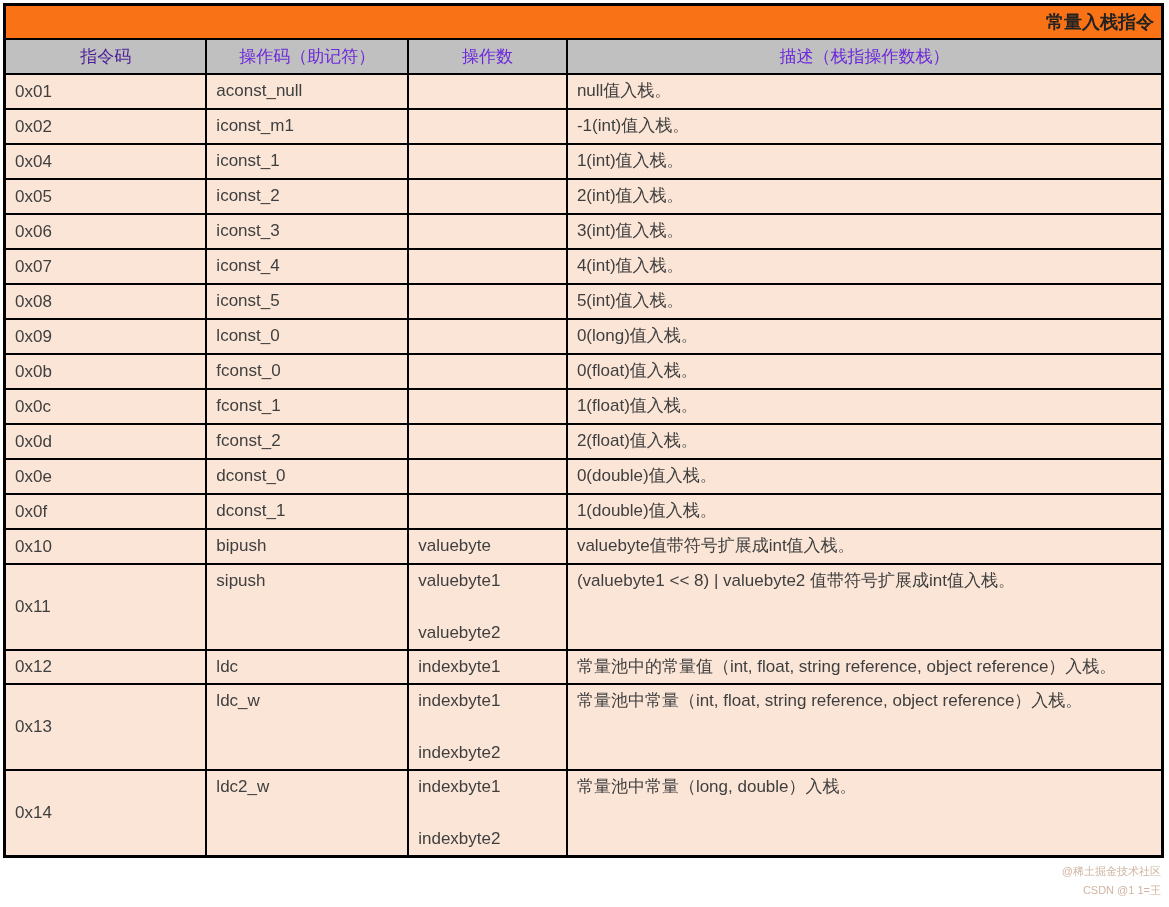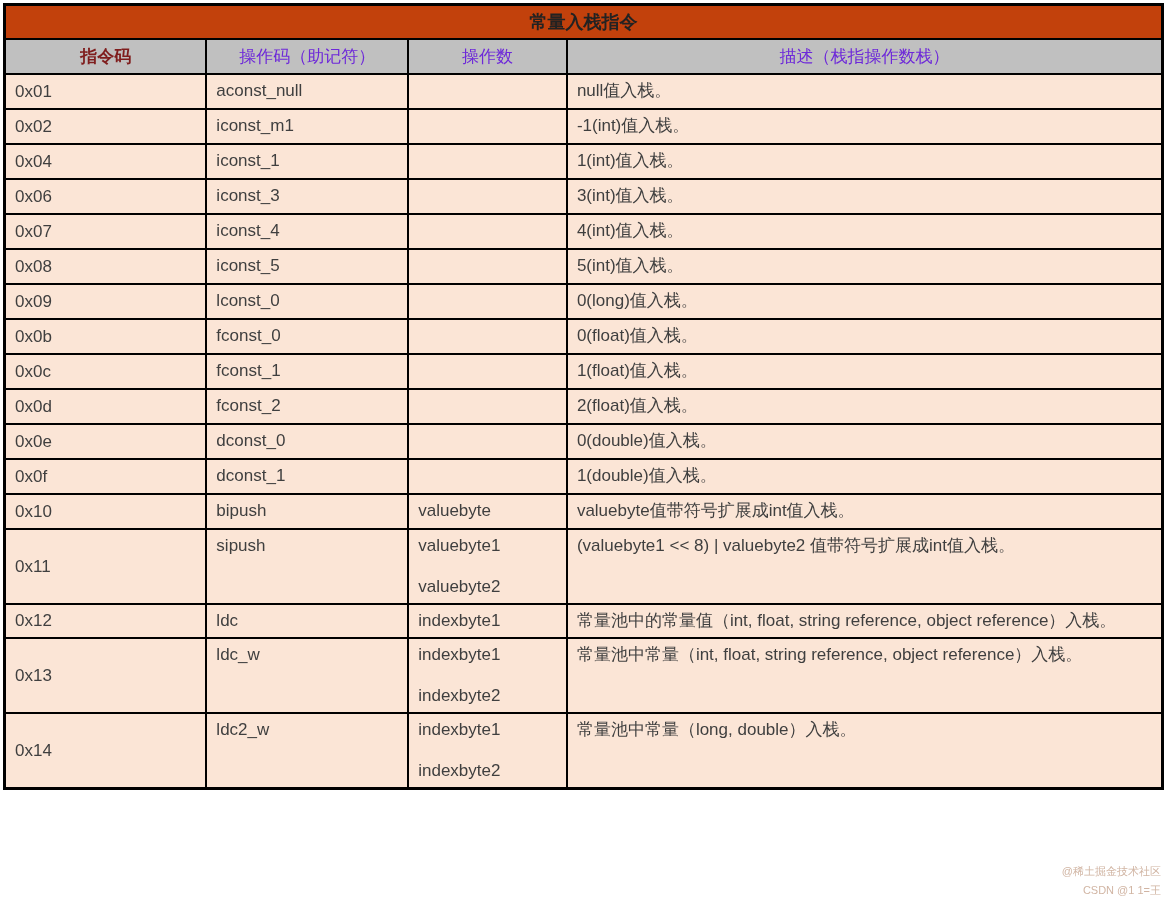--- a/index.html
+++ b/index.html
@@ -23,54 +23,54 @@
   }
   table.instr th, table.instr td {
     border: 2px solid #000000;
     font-size: 17px;
     line-height: 30px;
     padding: 1px 9px;
     overflow: hidden;
     word-wrap: break-word;
   }
   tr.title-row th {
-    background: #c2410c;
+    background: #f97316;
     color: #222222;
     font-weight: bold;
     font-size: 18px;
     height: 30px;
-    text-align: center;
+    text-align: right;
     padding: 1px 7px;
   }
   tr.header-row th {
     background: #c0c0c0;
     color: #6d28d9;
     font-weight: normal;
     height: 31px;
     text-align: center;
   }
   tr.header-row th.col-code {
-    font-weight: bold;
-    color: #7f1d1d;
+    font-weight: normal;
+    color: #4c1d95;
   }
   tr.data-row td {
     background: #fbe5d6;
     color: #3f3f3f;
     vertical-align: top;
     text-align: left;
   }
   tr.data-row td.cell-code {
     vertical-align: middle;
   }
   tr.data-row.single td {
     height: 31px;
   }
   .op-line + .op-line,
   .mn-line + .mn-line {
-    margin-top: 11px;
+    margin-top: 22px;
   }
   .watermark {
     position: absolute;
     right: 8px;
     bottom: 7px;
     text-align: right;
     font-size: 11px;
     line-height: 19px;
     color: #c9a893;
     opacity: 0.85;
@@ -119,20 +119,28 @@
     </tr>
         <tr class="data-row single">
       <td class="cell-code">0x04</td>
       <td class="cell-mnemonic">
             <div class="mn-line">iconst_1</div>
           </td>
       <td class="cell-operand"></td>
       <td class="cell-desc">1(int)值入栈。</td>
     </tr>
         <tr class="data-row single">
+      <td class="cell-code">0x05</td>
+      <td class="cell-mnemonic">
+            <div class="mn-line">iconst_2</div>
+          </td>
+      <td class="cell-operand"></td>
+      <td class="cell-desc">2(int)值入栈。</td>
+    </tr>
+        <tr class="data-row single">
       <td class="cell-code">0x06</td>
       <td class="cell-mnemonic">
             <div class="mn-line">iconst_3</div>
           </td>
       <td class="cell-operand"></td>
       <td class="cell-desc">3(int)值入栈。</td>
     </tr>
         <tr class="data-row single">
       <td class="cell-code">0x07</td>
       <td class="cell-mnemonic">

